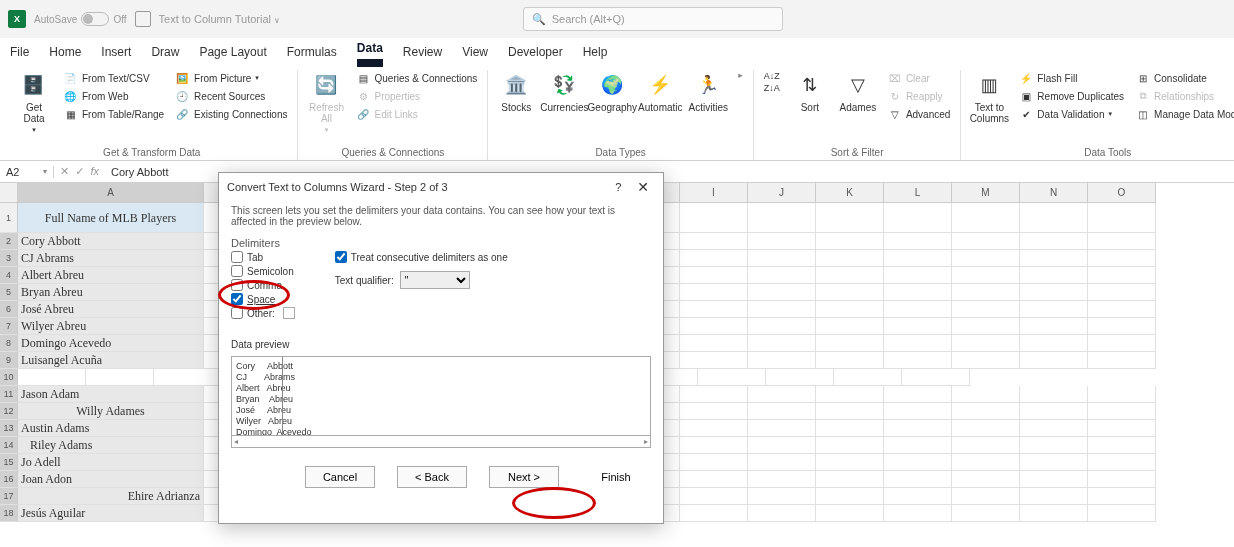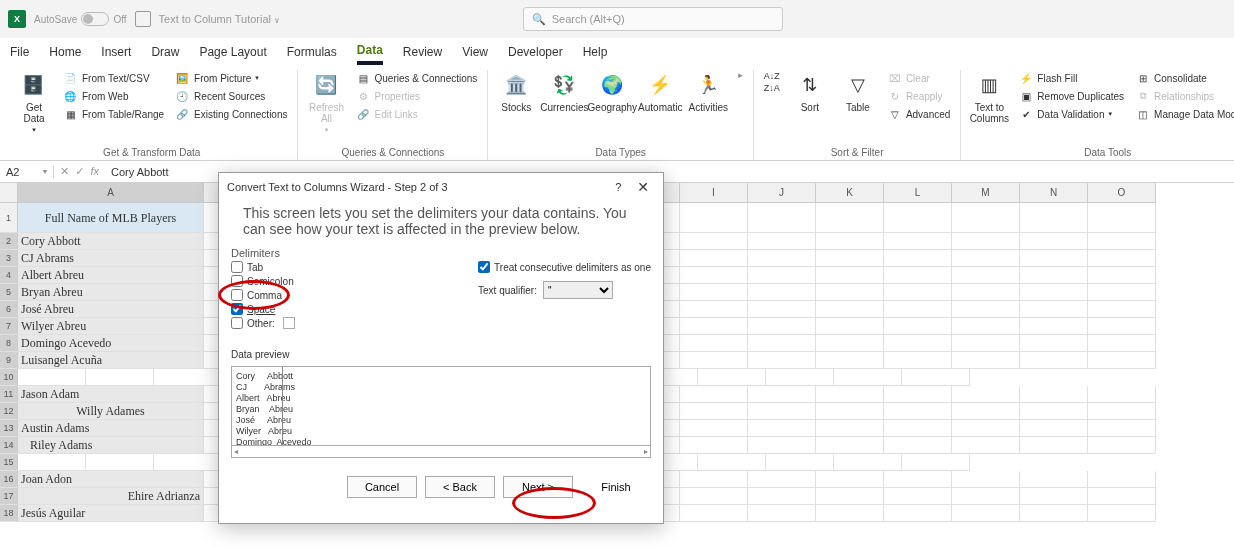--- a/index.html
+++ b/index.html
@@ -10,21 +10,21 @@
 .autosave { display: flex; align-items: center; gap: 4px; color: #999; font-size: 10px; }
 .toggle { width: 28px; height: 14px; border: 1px solid #bbb; border-radius: 7px; position: relative; }
 .toggle::after { content: ""; position: absolute; left: 1px; top: 1px; width: 10px; height: 10px; background: #bbb; border-radius: 50%; }
 .save-i { width: 16px; height: 16px; border: 1px solid #999; border-radius: 2px; }
 .doc-name { color: #999; font-size: 11px; }
 .search-box { margin-left: auto; margin-right: auto; width: 260px; height: 24px; border: 1px solid #ccc; border-radius: 3px; display: flex; align-items: center; padding: 0 8px; color: #999; gap: 6px; background: #fafafa; }
 .title-right { width: 200px; }
 
 .menu-bar { height: 28px; display: flex; align-items: center; padding: 0 10px; gap: 20px; font-size: 12px; }
 .menu-item { color: #333; cursor: pointer; padding: 4px 0; }
-.menu-item.active { color: #4d7c0f; border-bottom: 4px solid #0f172a; font-weight: 600; }
+.menu-item.active { color: #0f172a; border-bottom: 8px solid #0f172a; font-weight: 600; }
 
 .ribbon { height: 95px; border-bottom: 1px solid #d0d0d0; display: flex; background: #fff; padding: 4px 6px 0 6px; }
 .group { display: flex; flex-direction: column; border-right: 1px solid #e0e0e0; padding: 0 6px; }
 .group-body { flex: 1; display: flex; gap: 4px; align-items: flex-start; }
 .group-label { text-align: center; font-size: 10px; color: #666; padding: 2px 0; }
 .big-btn { display: flex; flex-direction: column; align-items: center; justify-content: center; width: 44px; padding: 2px; gap: 2px; text-align: center; font-size: 10px; line-height: 1.1; cursor: pointer; }
 .big-btn .ic { width: 28px; height: 28px; display: flex; align-items: center; justify-content: center; font-size: 18px; }
 .small-col { display: flex; flex-direction: column; gap: 2px; }
 .small-btn { display: flex; align-items: center; gap: 4px; font-size: 10px; padding: 1px 4px; cursor: pointer; white-space: nowrap; }
 .small-btn .ic { width: 14px; height: 14px; display: inline-flex; align-items: center; justify-content: center; }
@@ -51,37 +51,37 @@
 .cell.sel { background: #e8e8e8; }
 .rh.sel { background: #d0d0d0; }
 .ch.selA { background: #d0d0d0; }
 
 .dialog { position: absolute; left: 218px; top: 172px; width: 446px; height: 352px; background: #fff; border: 1px solid #999; box-shadow: 0 4px 20px rgba(0,0,0,0.25); font-size: 11px; }
 .dlg-title { display: flex; align-items: center; padding: 6px 8px; font-size: 11px; }
 .dlg-title .t { flex: 1; }
 .dlg-title .q { padding: 0 10px; cursor: pointer; }
 .dlg-title .x { padding: 0 6px; font-size: 14px; cursor: pointer; }
 .dlg-body { padding: 4px 12px 8px 12px; }
-.dlg-hint { font-size: 14px; color: #555; margin-bottom: 10px; margin-left: 12px; }
+.dlg-hint { font-size: 10px; color: #555; margin-bottom: 10px; }
 .delim-frame { margin-bottom: 6px; }
 .delim-frame .legend { font-size: 11px; color: #555; }
-.delim-row { display: flex; align-items: flex-start; gap: 40px; justify-content: space-between; }
+.delim-row { display: flex; align-items: flex-start; gap: 40px; }
 .checks { display: flex; flex-direction: column; gap: 2px; margin-top: 2px; }
 .chk { display: flex; align-items: center; gap: 4px; font-size: 10px; }
 .chk input { width: 12px; height: 12px; }
 .right-opts { display: flex; flex-direction: column; gap: 8px; margin-top: 2px; }
 .chk-blue { accent-color: #0067c0; }
 .qualrow { display: flex; align-items: center; gap: 6px; font-size: 10px; }
 .qualrow select { width: 70px; height: 18px; font-size: 10px; border: 1px solid #aaa; }
 .other-in { width: 34px; height: 16px; border: 1px solid #aaa; margin-left: 4px; }
 .preview-label { font-size: 10px; margin: 20px 0 6px 0; }
 .preview-box { border: 1px solid #aaa; height: 80px; padding: 4px; font-family: "Courier New", monospace; font-size: 9px; white-space: pre; overflow: hidden; position: relative; background: #fff; }
 .preview-box .vline { position: absolute; top: 0; bottom: 0; border-left: 1px solid #888; }
 .preview-scroll { height: 12px; border: 1px solid #aaa; border-top: none; display: flex; align-items: center; padding: 0 2px; justify-content: space-between; color: #888; font-size: 8px; }
-.dlg-btns { display: flex; justify-content: flex-end; gap: 8px; padding: 10px 12px; }
+.dlg-btns { display: flex; justify-content: flex-end; gap: 22px; padding: 10px 12px; }
 .dlg-btn { width: 70px; height: 22px; border: 1px solid #aaa; background: #fafafa; font-size: 11px; cursor: pointer; }
 
 .circle { position: absolute; border: 3px solid #cc0000; border-radius: 50%; pointer-events: none; }
 .circle.c1 { left: 218px; top: 280px; width: 72px; height: 30px; }
 .circle.c2 { left: 512px; top: 487px; width: 84px; height: 32px; }
 </style>
 </head>
 <body>
 
 <div class="title-bar">
@@ -212,21 +212,21 @@
       <div class="small-col" style="justify-content:center;gap:0">
         <div class="small-btn" style="font-size:9px">A↓Z</div>
         <div class="small-btn" style="font-size:9px">Z↓A</div>
       </div>
       <div class="big-btn">
           <span class="ic">⇅</span>
           <span>Sort</span>
         </div>
       <div class="big-btn">
           <span class="ic">▽</span>
-          <span>Table</span>
+          <span>Adames</span>
         </div>
       <div class="small-col">
         <div class="small-btn disabled">
             <span class="ic">⌧</span>
             <span>Clear</span>
           </div>
         <div class="small-btn disabled">
             <span class="ic">↻</span>
             <span>Reapply</span>
           </div>
@@ -558,20 +558,21 @@
         <div class="cell" style="width: 68px;"></div>
         <div class="cell" style="width: 68px;"></div>
         <div class="cell" style="width: 68px;"></div>
         <div class="cell" style="width: 68px;"></div>
         <div class="cell" style="width: 68px;"></div>
         <div class="cell" style="width: 68px;"></div>
         <div class="cell" style="width: 68px;"></div>
       </div>
       <div class="row">
         <div class="rh sel">15</div>
+        <div class="cell sel" style="width: 186px;">Jo Adell</div>
         <div class="cell" style="width: 68px;"></div>
         <div class="cell" style="width: 68px;"></div>
         <div class="cell" style="width: 68px;"></div>
         <div class="cell" style="width: 68px;"></div>
         <div class="cell" style="width: 68px;"></div>
         <div class="cell" style="width: 68px;"></div>
         <div class="cell" style="width: 68px;"></div>
         <div class="cell" style="width: 68px;"></div>
         <div class="cell" style="width: 68px;"></div>
         <div class="cell" style="width: 68px;"></div>

